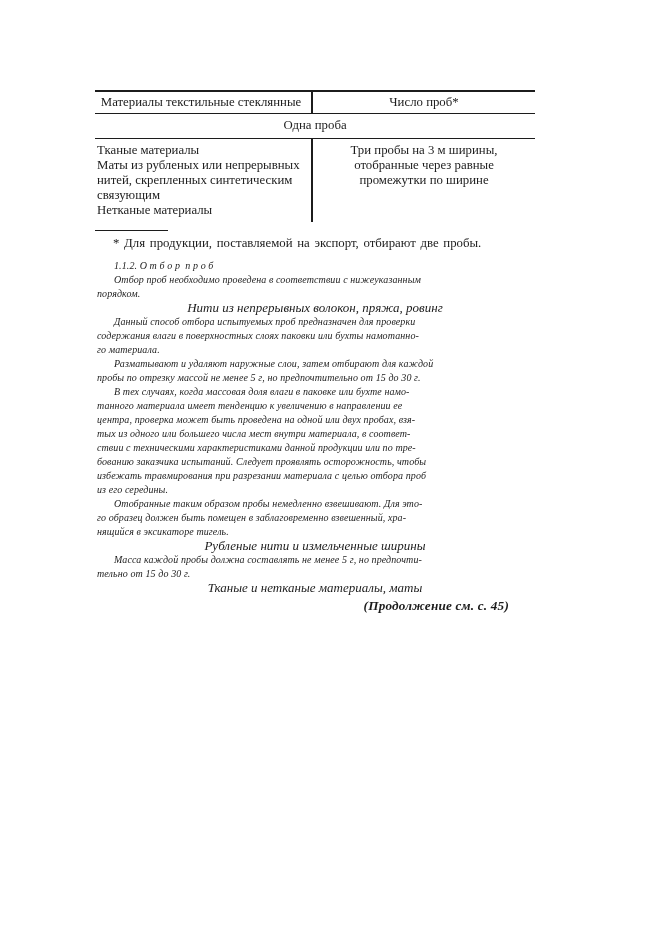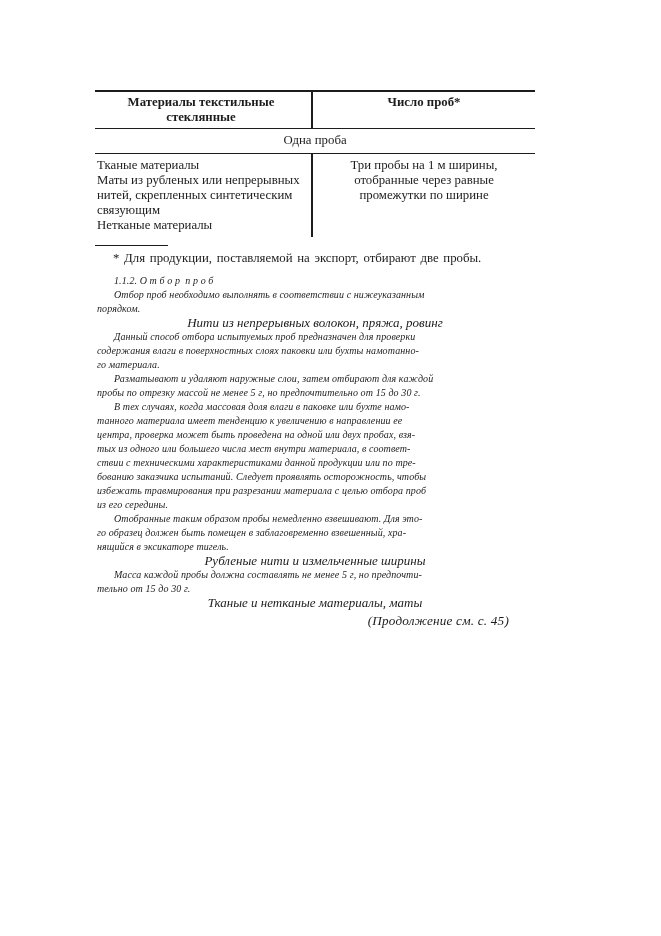--- a/index.html
+++ b/index.html
@@ -20,21 +20,21 @@
     margin-top:13px; letter-spacing:0.2px;
   }
 
   .gtable { margin-top:6px; border-top:2px solid #1c1c1c; font-size:12.8px; }
   .trow { display:flex; }
   .tcell { line-height:15px; }
   .c1 { width:218px; border-right:2px solid #1c1c1c; padding:2px 6px 2px 2px; }
   .c2 { flex:1; padding:2px 6px; }
   .center { text-align:center; }
   .thead { border-bottom:1.5px solid #1c1c1c; }
-  .thead .tcell { padding-top:3px; padding-bottom:3px;font-weight:bold; }
+  .thead .tcell { padding-top:3px; padding-bottom:3px; }
   .row-divided { border-bottom:1.5px solid #1c1c1c; }
   .row-divided .tcell { padding-top:4px; padding-bottom:5px; }
   .last-row .c1 { padding-top:4px; padding-bottom:4px; }
   .last-row .c2 { padding-top:4px; padding-bottom:2px; }
   .lines { white-space:pre-wrap; }
 
   .footnote-rule { width:73px; border-top:1.3px solid #1c1c1c; margin-top:8px; }
   .footnote {
     font-size:12.8px; line-height:15px; margin-top:5px;
     text-indent:18px; word-spacing:1.5px;
@@ -43,21 +43,21 @@
   .para {
     font-size:10px; line-height:14px; text-indent:17px;
     white-space:pre-wrap; letter-spacing:0.1px; padding-left:2px;font-style:italic;
   }
   .clause-heading { margin-top:8px; }
   .subheading {
     font-style:italic; text-align:center; font-size:13px; line-height:14px;
   }
   .continuation-note {
     font-style:italic; text-align:right; font-size:13.2px; line-height:14px;
-    margin-top:4px; padding-right:26px; letter-spacing:0.2px;
+    margin-top:4px; padding-right:26px; letter-spacing:0.2px;font-weight:bold;
   }
 </style>
 </head>
 <body>
 
 <div class="page">
   <div class="content">
 
 
 
@@ -68,32 +68,32 @@
       </div>
       <div class="trow row-divided">
         <div class="tcell c2 center lines">Одна проба</div>
       </div>
       <div class="trow last-row">
         <div class="tcell c1 lines">Тканые материалы
 Маты из рубленых или непрерывных
 нитей, скрепленных синтетическим
 связующим
 Нетканые материалы</div>
-        <div class="tcell c2 center lines">Три пробы на 1 м ширины,
+        <div class="tcell c2 center lines">Три пробы на 3 м ширины,
 отобранные через равные
 промежутки по ширине</div>
       </div>
     </div>
 
     <div class="footnote-rule"></div>
     <div class="footnote">* Для продукции, поставляемой на экспорт, отбирают две пробы.</div>
 
     <div class="para clause-heading">1.1.2. О т б о р  п р о б</div>
 
-    <div class="para lines">Отбор проб необходимо выполнять в соответствии с нижеуказанным
+    <div class="para lines">Отбор проб необходимо проведена в соответствии с нижеуказанным
 порядком.</div>
 
     <div class="subheading">Нити из непрерывных волокон, пряжа, ровинг</div>
 
     <div class="para lines">Данный способ отбора испытуемых проб предназначен для проверки
 содержания влаги в поверхностных слоях паковки или бухты намотанно-
 го материала.</div>
     <div class="para lines">Разматывают и удаляют наружные слои, затем отбирают для каждой
 пробы по отрезку массой не менее 5 г, но предпочтительно от 15 до 30 г.</div>
     <div class="para lines">В тех случаях, когда массовая доля влаги в паковке или бухте намо-

